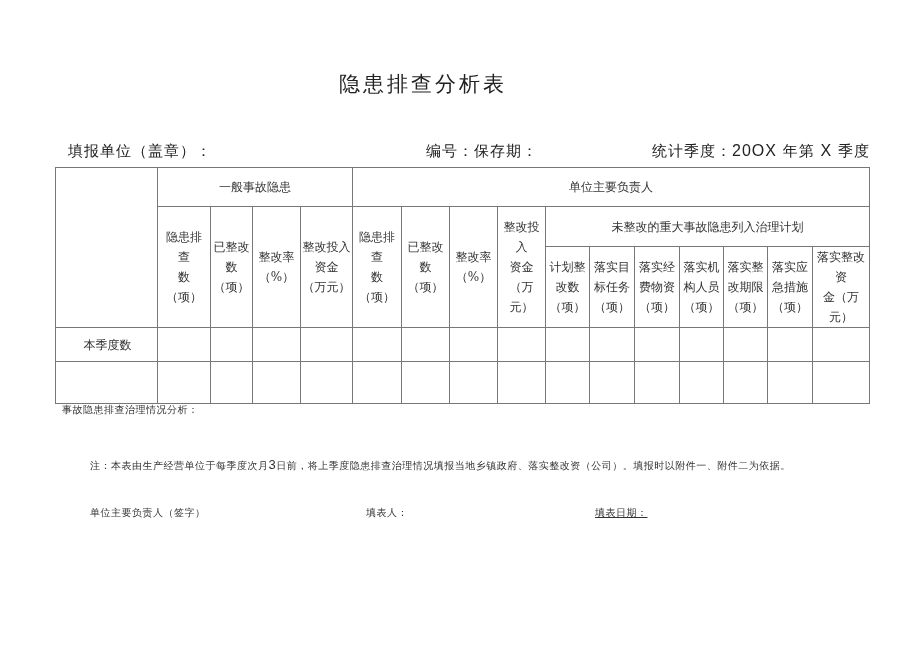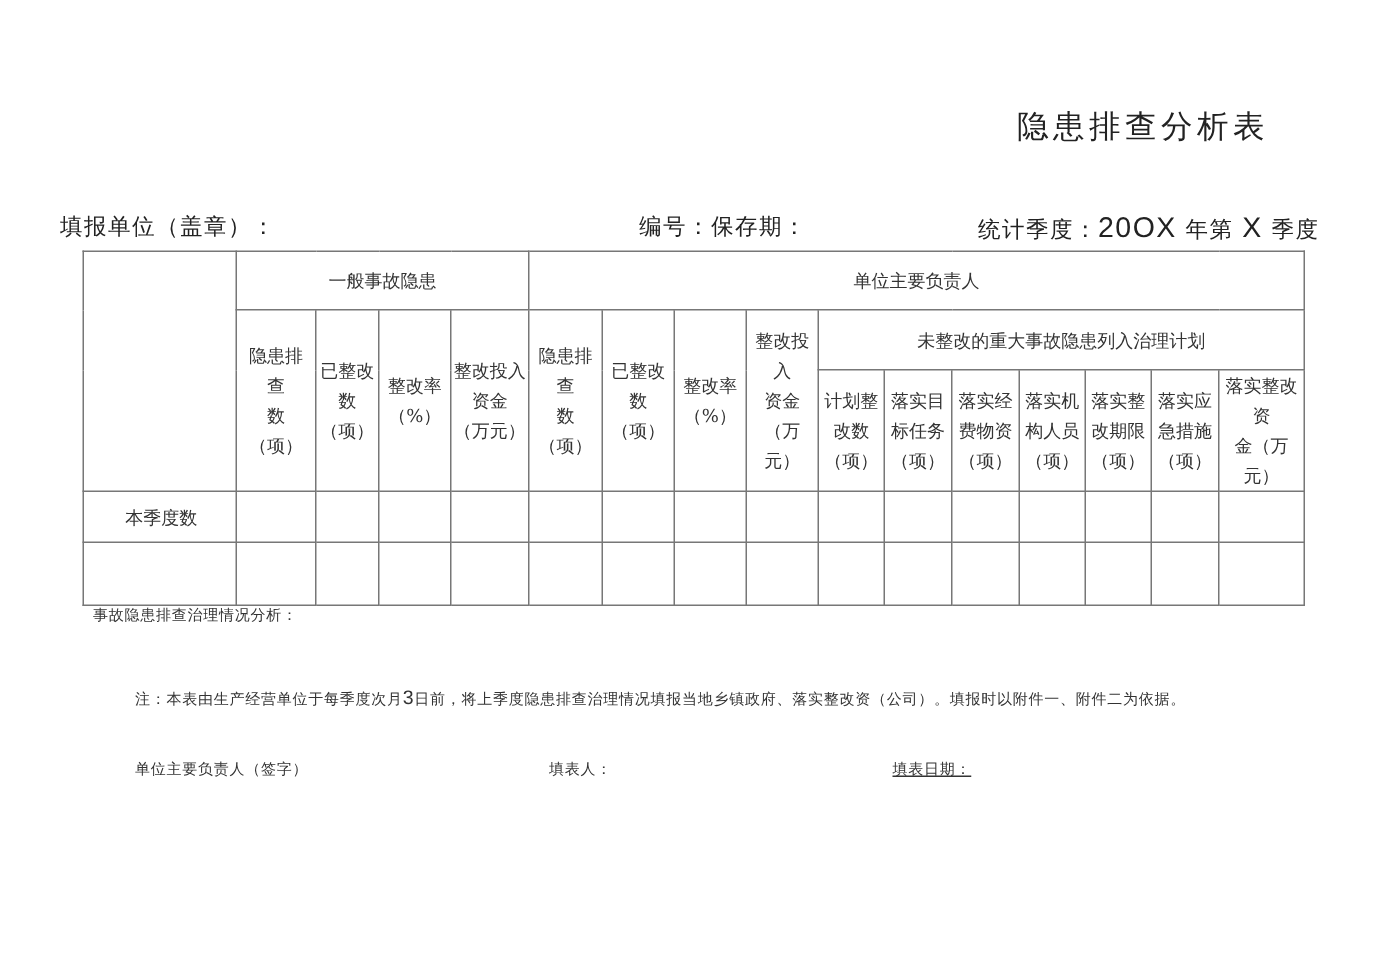--- a/index.html
+++ b/index.html
@@ -1,35 +1,35 @@
 <!DOCTYPE html>
 <html><head>
 <meta charset="utf-8">
 <style>
   html, body { margin:0; padding:0; background:#ffffff; }
   body { width:920px; height:651px; position:relative; overflow:hidden;
          font-family:"DejaVu Serif", "Liberation Serif", serif; color:#222; }
   .abs { position:absolute; white-space:nowrap; }
-  .title { left:0; width:846px; top:70px; text-align:right; font-family:Liberation Serif, serif;
+  .title { left:0; width:846px; top:70px; text-align:center; font-family:Liberation Serif, serif;
            font-size:21px; letter-spacing:3px; color:#222; font-weight:normal; }
   .meta { top:142px; font-size:15px; font-family:"DejaVu Sans","Liberation Sans",sans-serif; color:#222; letter-spacing:1px; }
-  .meta b { font-weight:normal; font-family:"Liberation Sans",sans-serif; font-size:19px; }
+  .meta b { font-weight:normal; font-family:"Liberation Sans",sans-serif; font-size:16px; }
   table.grid { position:absolute; left:55px; top:167px; border-collapse:collapse; table-layout:fixed; }
   table.grid td { border:1px solid #777; padding:0; font-size:12px; text-align:center; vertical-align:middle;
                   line-height:20px; color:#333; overflow:hidden; }
   .lbl { text-align:center; padding-left:2px !important; }
   .small { font-size:9.5px; }
   .note { font-size:10px; color:#333; letter-spacing:0.5px; }
 </style>
 </head>
 <body>
 
 <div class="abs title">隐患排查分析表</div>
 
-<div class="abs meta" style="left:40px;">填报单位（盖章）：</div>
+<div class="abs meta" style="left:68px;">填报单位（盖章）：</div>
 <div class="abs meta" style="left:426px;">编号：保存期：</div>
 <div class="abs meta" style="left:652px;">
   <span>统计季度：</span><b>20OX</b><span> </span><span>年第</span><span> </span><b>X</b><span> </span><span>季度</span>
 </div>
 
 <table class="grid">
   <colgroup>
     <col style="width:102px">
       <col style="width:53px">
       <col style="width:42px">

